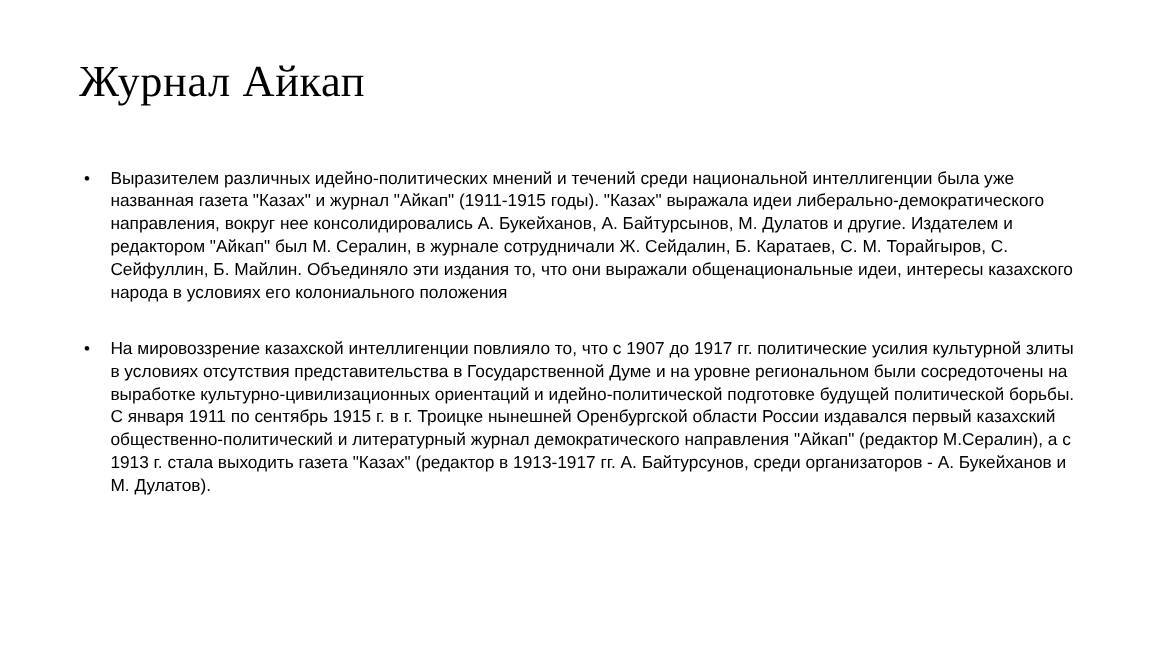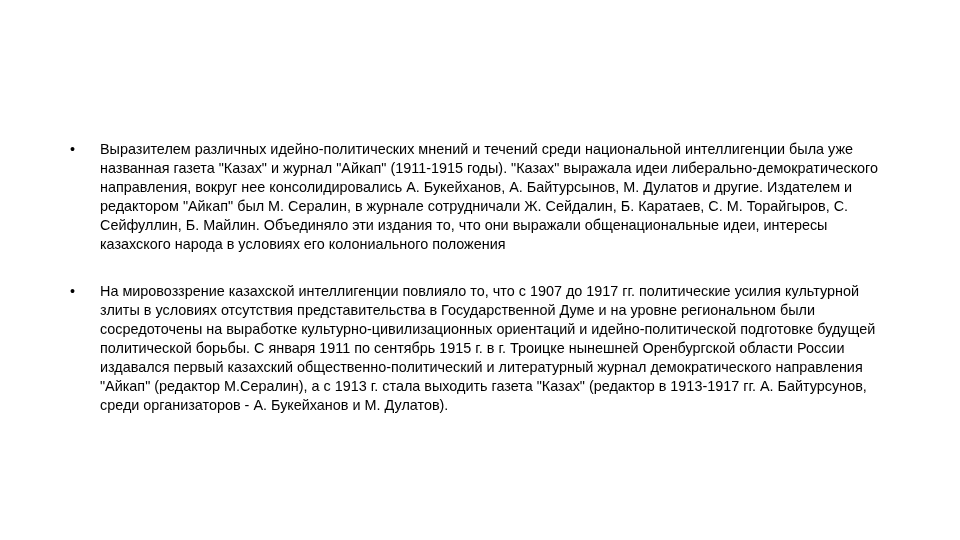--- a/index.html
+++ b/index.html
@@ -57,28 +57,28 @@
     position: absolute;
     left: 8px;
     top: 0;
     font-size: 14.4px;
     line-height: 1.32;
     color: #000000;
   }
   .bullet-text {
     display: block;
     white-space: pre-wrap;
-    margin-left: 8px;
   }
 </style>
 </head>
 <body>
 
 <div class="slide">
 
+  <h1 class="slide-title">Журнал Айкап</h1>
 
   <ul class="body-list">
     <li class="bullet-item">
       <span class="dot">•</span>
       <span class="bullet-text">Выразителем различных идейно-политических мнений и течений среди национальной интеллигенции была уже названная газета "Казах" и журнал "Айкап" (1911-1915 годы). "Казах" выражала идеи либерально-демократического направления, вокруг нее консолидировались А. Букейханов, А. Байтурсынов, М. Дулатов и другие. Издателем и редактором "Айкап" был М. Сералин, в журнале сотрудничали Ж. Сейдалин, Б. Каратаев, С. М. Торайгыров, С. Сейфуллин, Б. Майлин. Объединяло эти издания то, что они выражали общенациональные идеи, интересы казахского народа в условиях его колониального положения</span>
     </li>
     <li class="bullet-item">
       <span class="dot">•</span>
       <span class="bullet-text">На мировоззрение казахской интеллигенции повлияло то, что с 1907 до 1917 гг. политические усилия культурной злиты в условиях отсутствия представительства в Государственной Думе и на уровне региональном были сосредоточены на выработке культурно-цивилизационных ориентаций и идейно-политической подготовке будущей политической борьбы. С января 1911 по сентябрь 1915 г. в г. Троицке нынешней Оренбургской области России издавался первый казахский общественно-политический и литературный журнал демократического направления "Айкап" (редактор М.Сералин), а с 1913 г. стала выходить газета "Казах" (редактор в 1913-1917 гг. А. Байтурсунов, среди организаторов - А. Букейханов и М. Дулатов).</span>
     </li>

